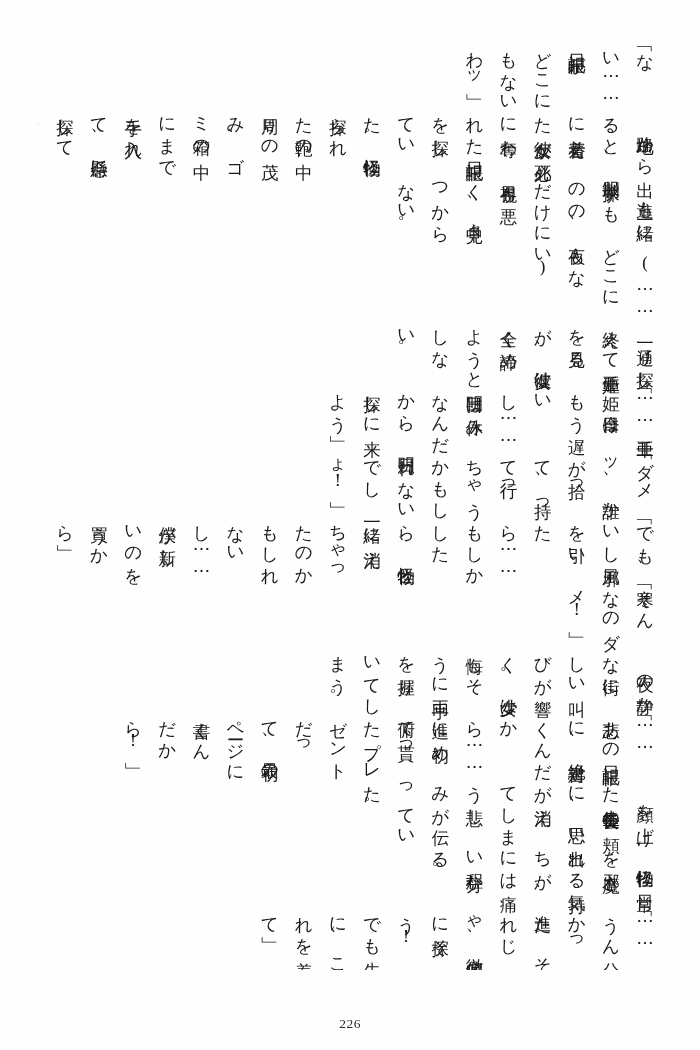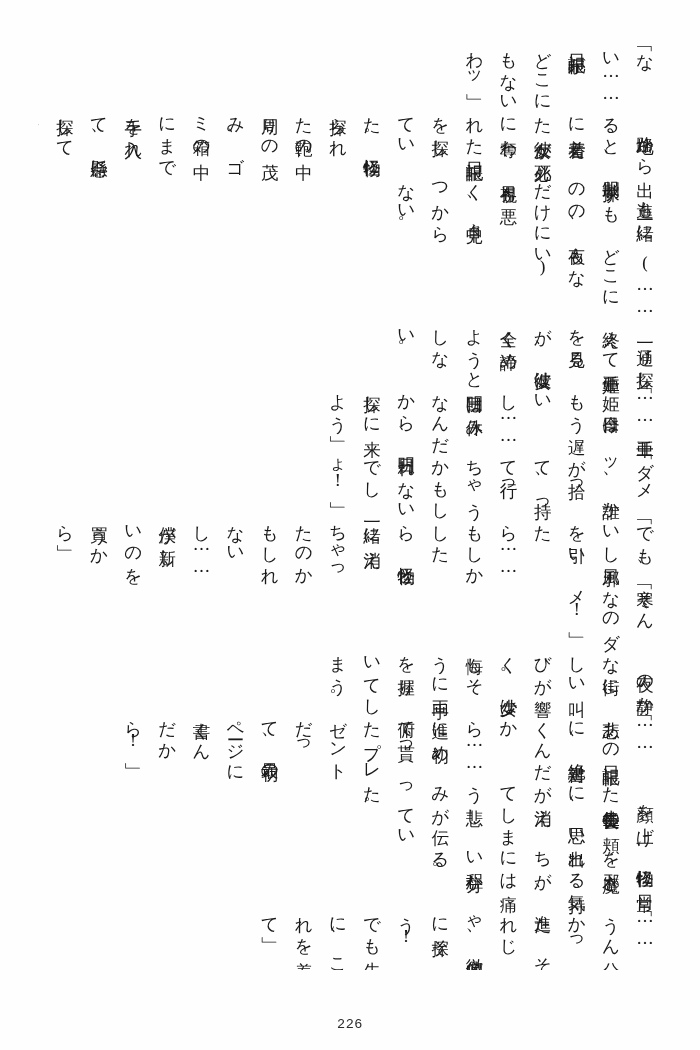--- a/index.html
+++ b/index.html
@@ -60,21 +60,21 @@
     text-indent: 17px;
   }
 
   .page-number {
     position: absolute;
     bottom: 18px;
     left: 0;
     right: 0;
     text-align: center;
     font-size: 13.5px;
-    font-family: Liberation Mono, monospace;
+    font-family: Liberation Serif, serif;
     color: #2a2a2a;
     letter-spacing: 0.5px;
   }
 </style>
 </head>
 <body>
 
 <div class="page">
 
   <div class="text-area">

